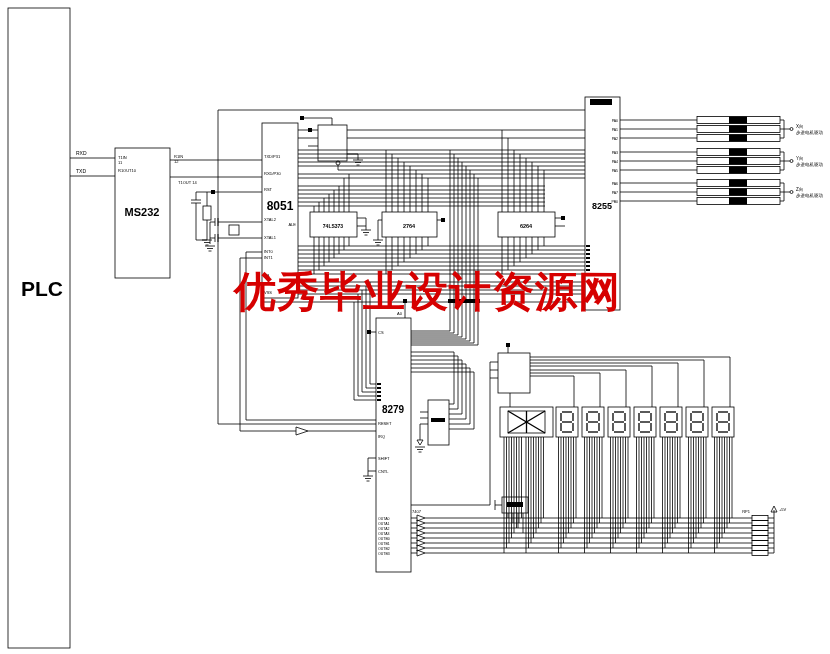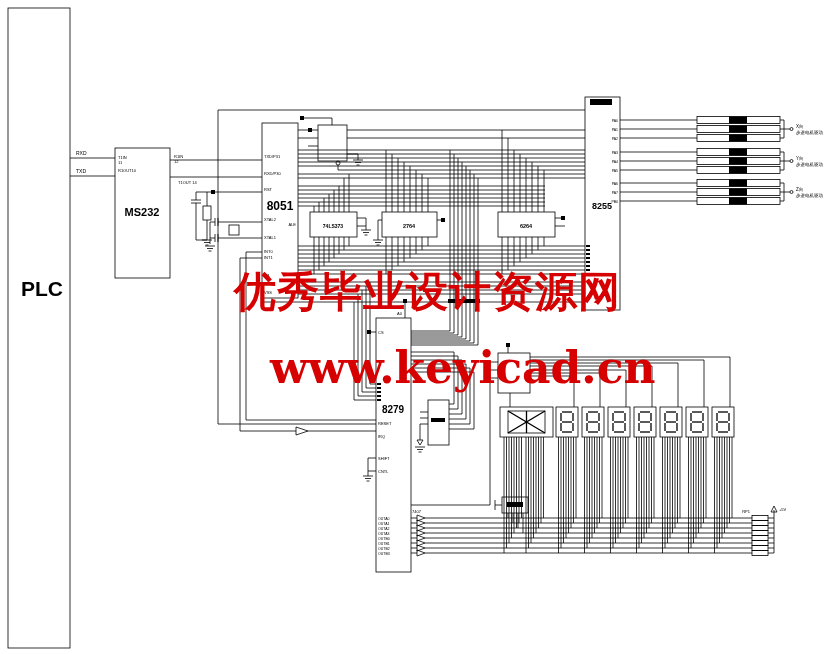--- a/index.html
+++ b/index.html
@@ -563,14 +563,13 @@
   <use href="#pres" x="752" y="550.5"></use>
         <line x1="768" y1="553" x2="774" y2="553"></line>
   <line x1="774" y1="553" x2="774" y2="510"></line>
         <path d="M771,512 L774,506 L777,512 Z" fill="#fff"></path>
   <text x="779" y="511" font-size="4">+5V</text>
   <text x="750" y="513" font-size="4" text-anchor="end">RP1</text>
 </g>
 </svg>
 
 <div class="wm wm1">优秀毕业设计资源网</div>
-<div class="wm wm2">www.keyicad.cn</div>
 </div>
 
 </body></html>

